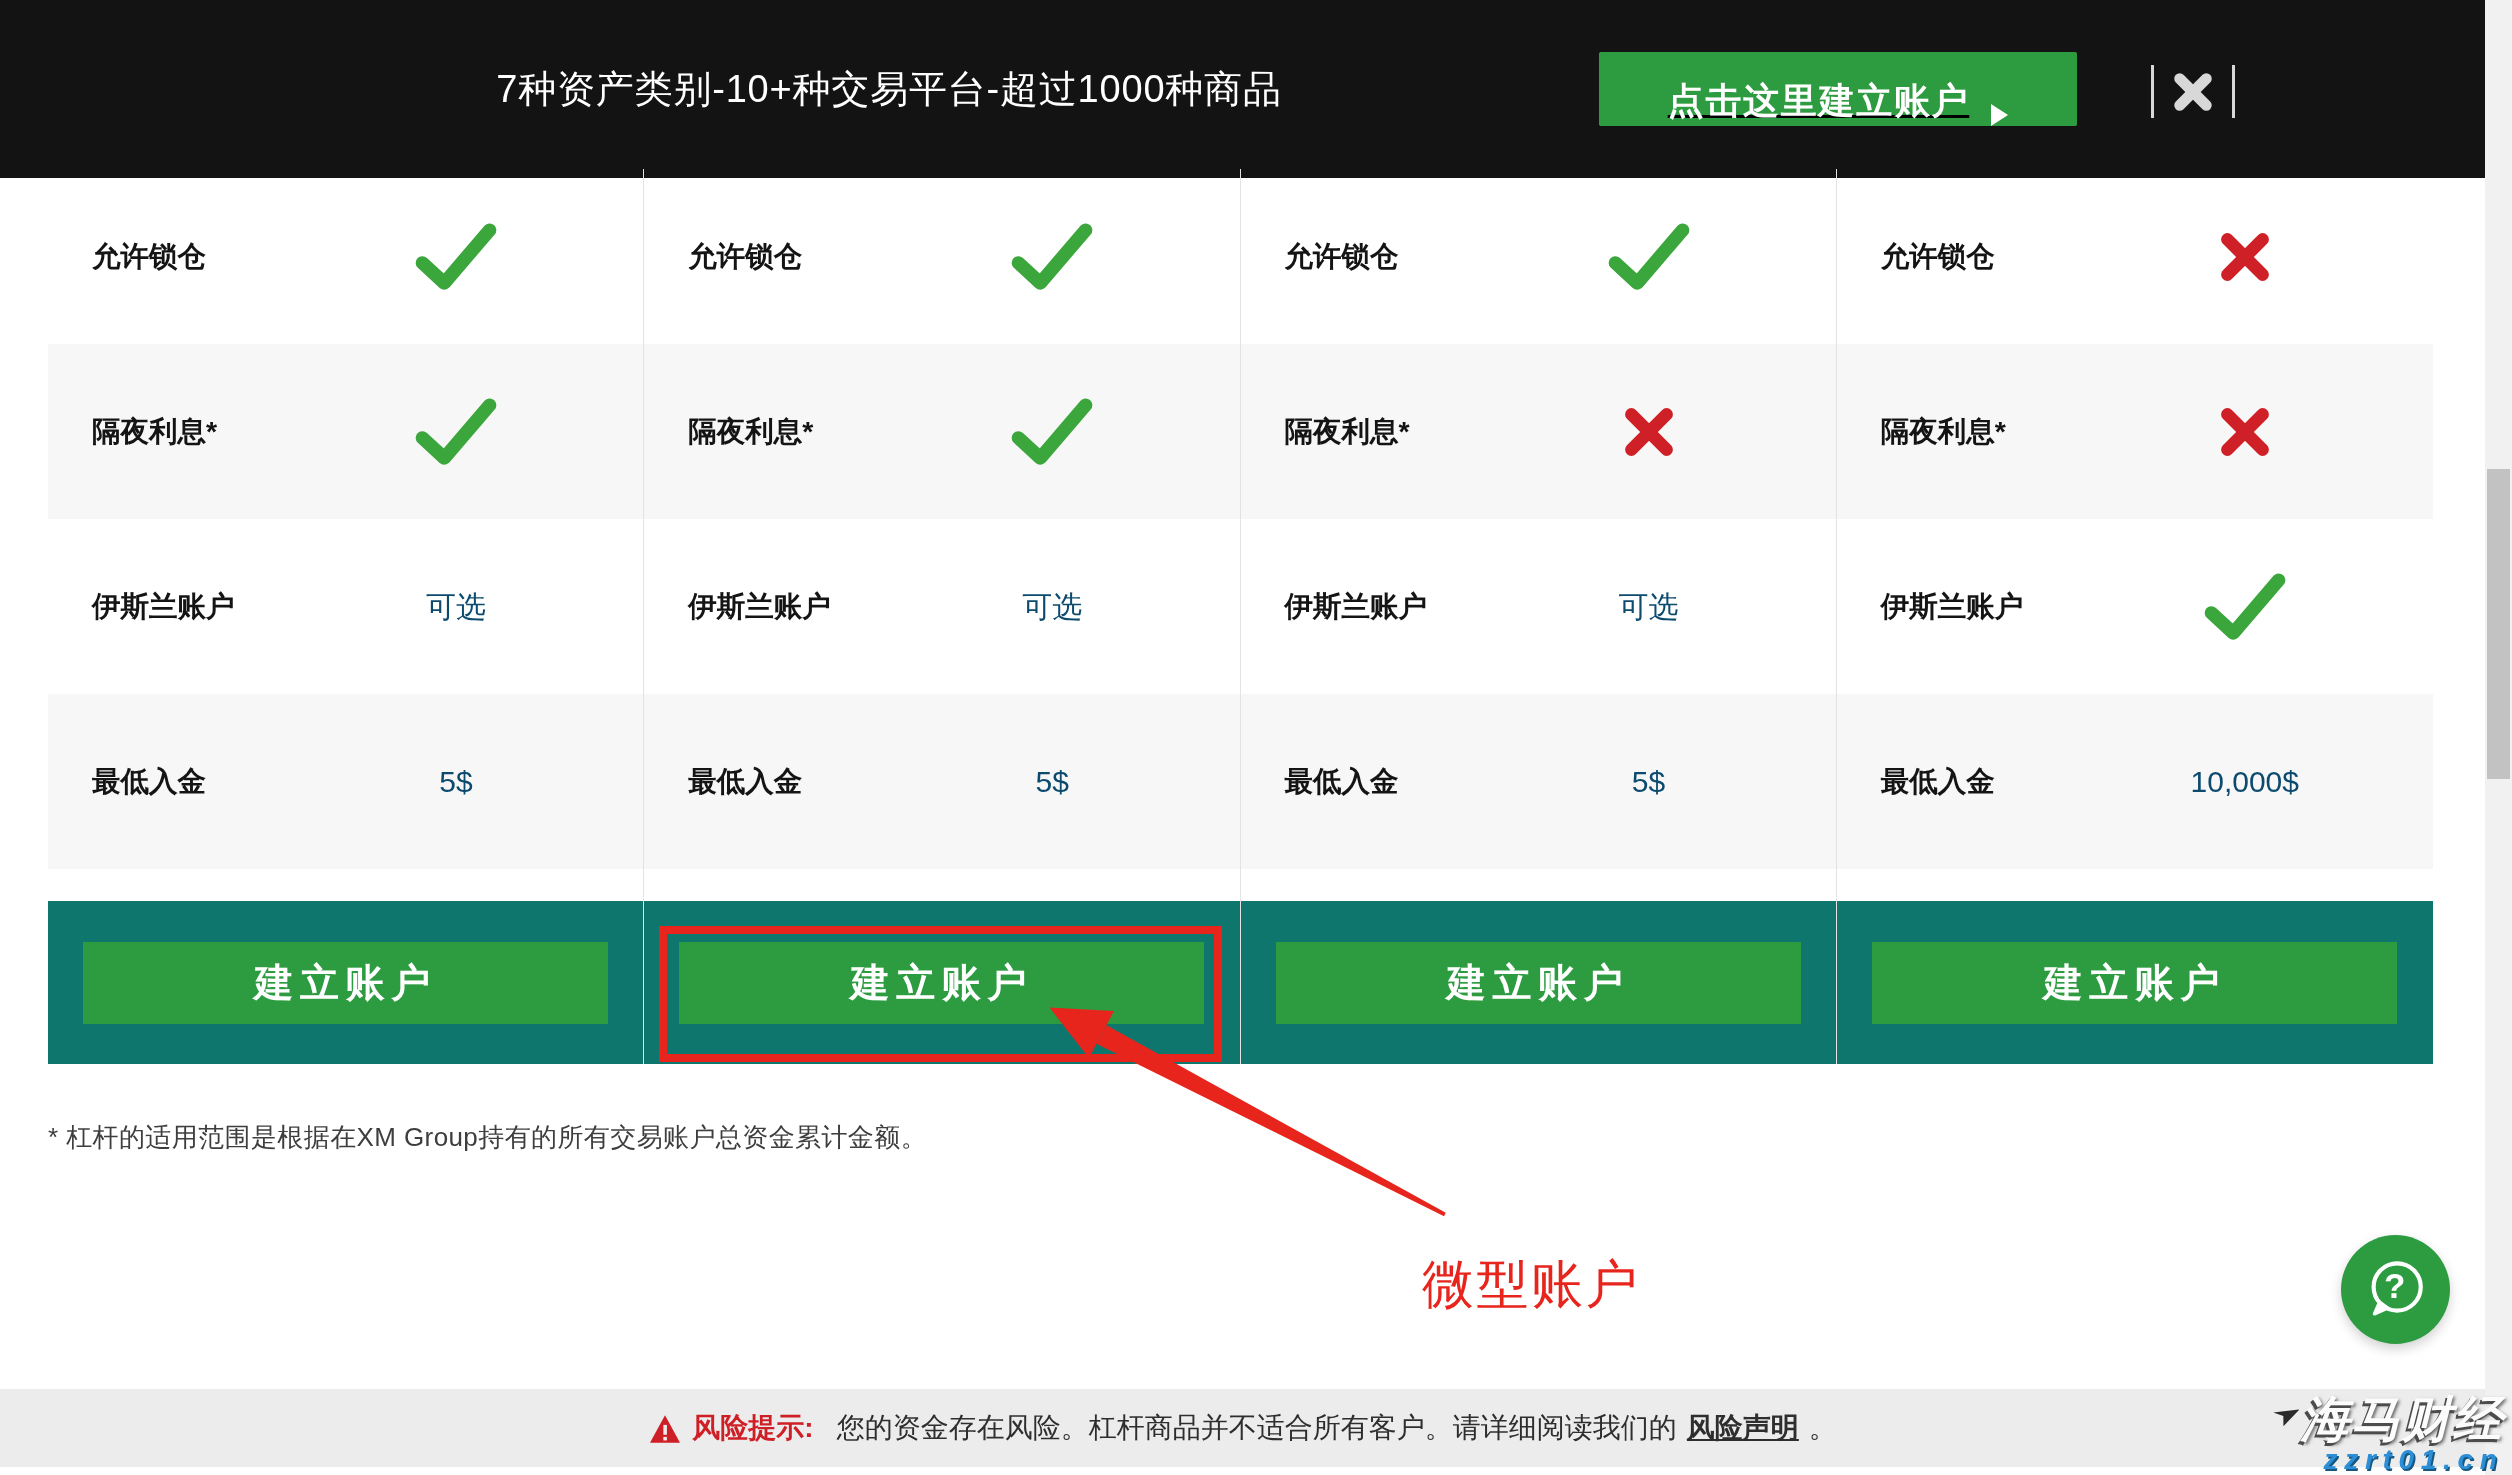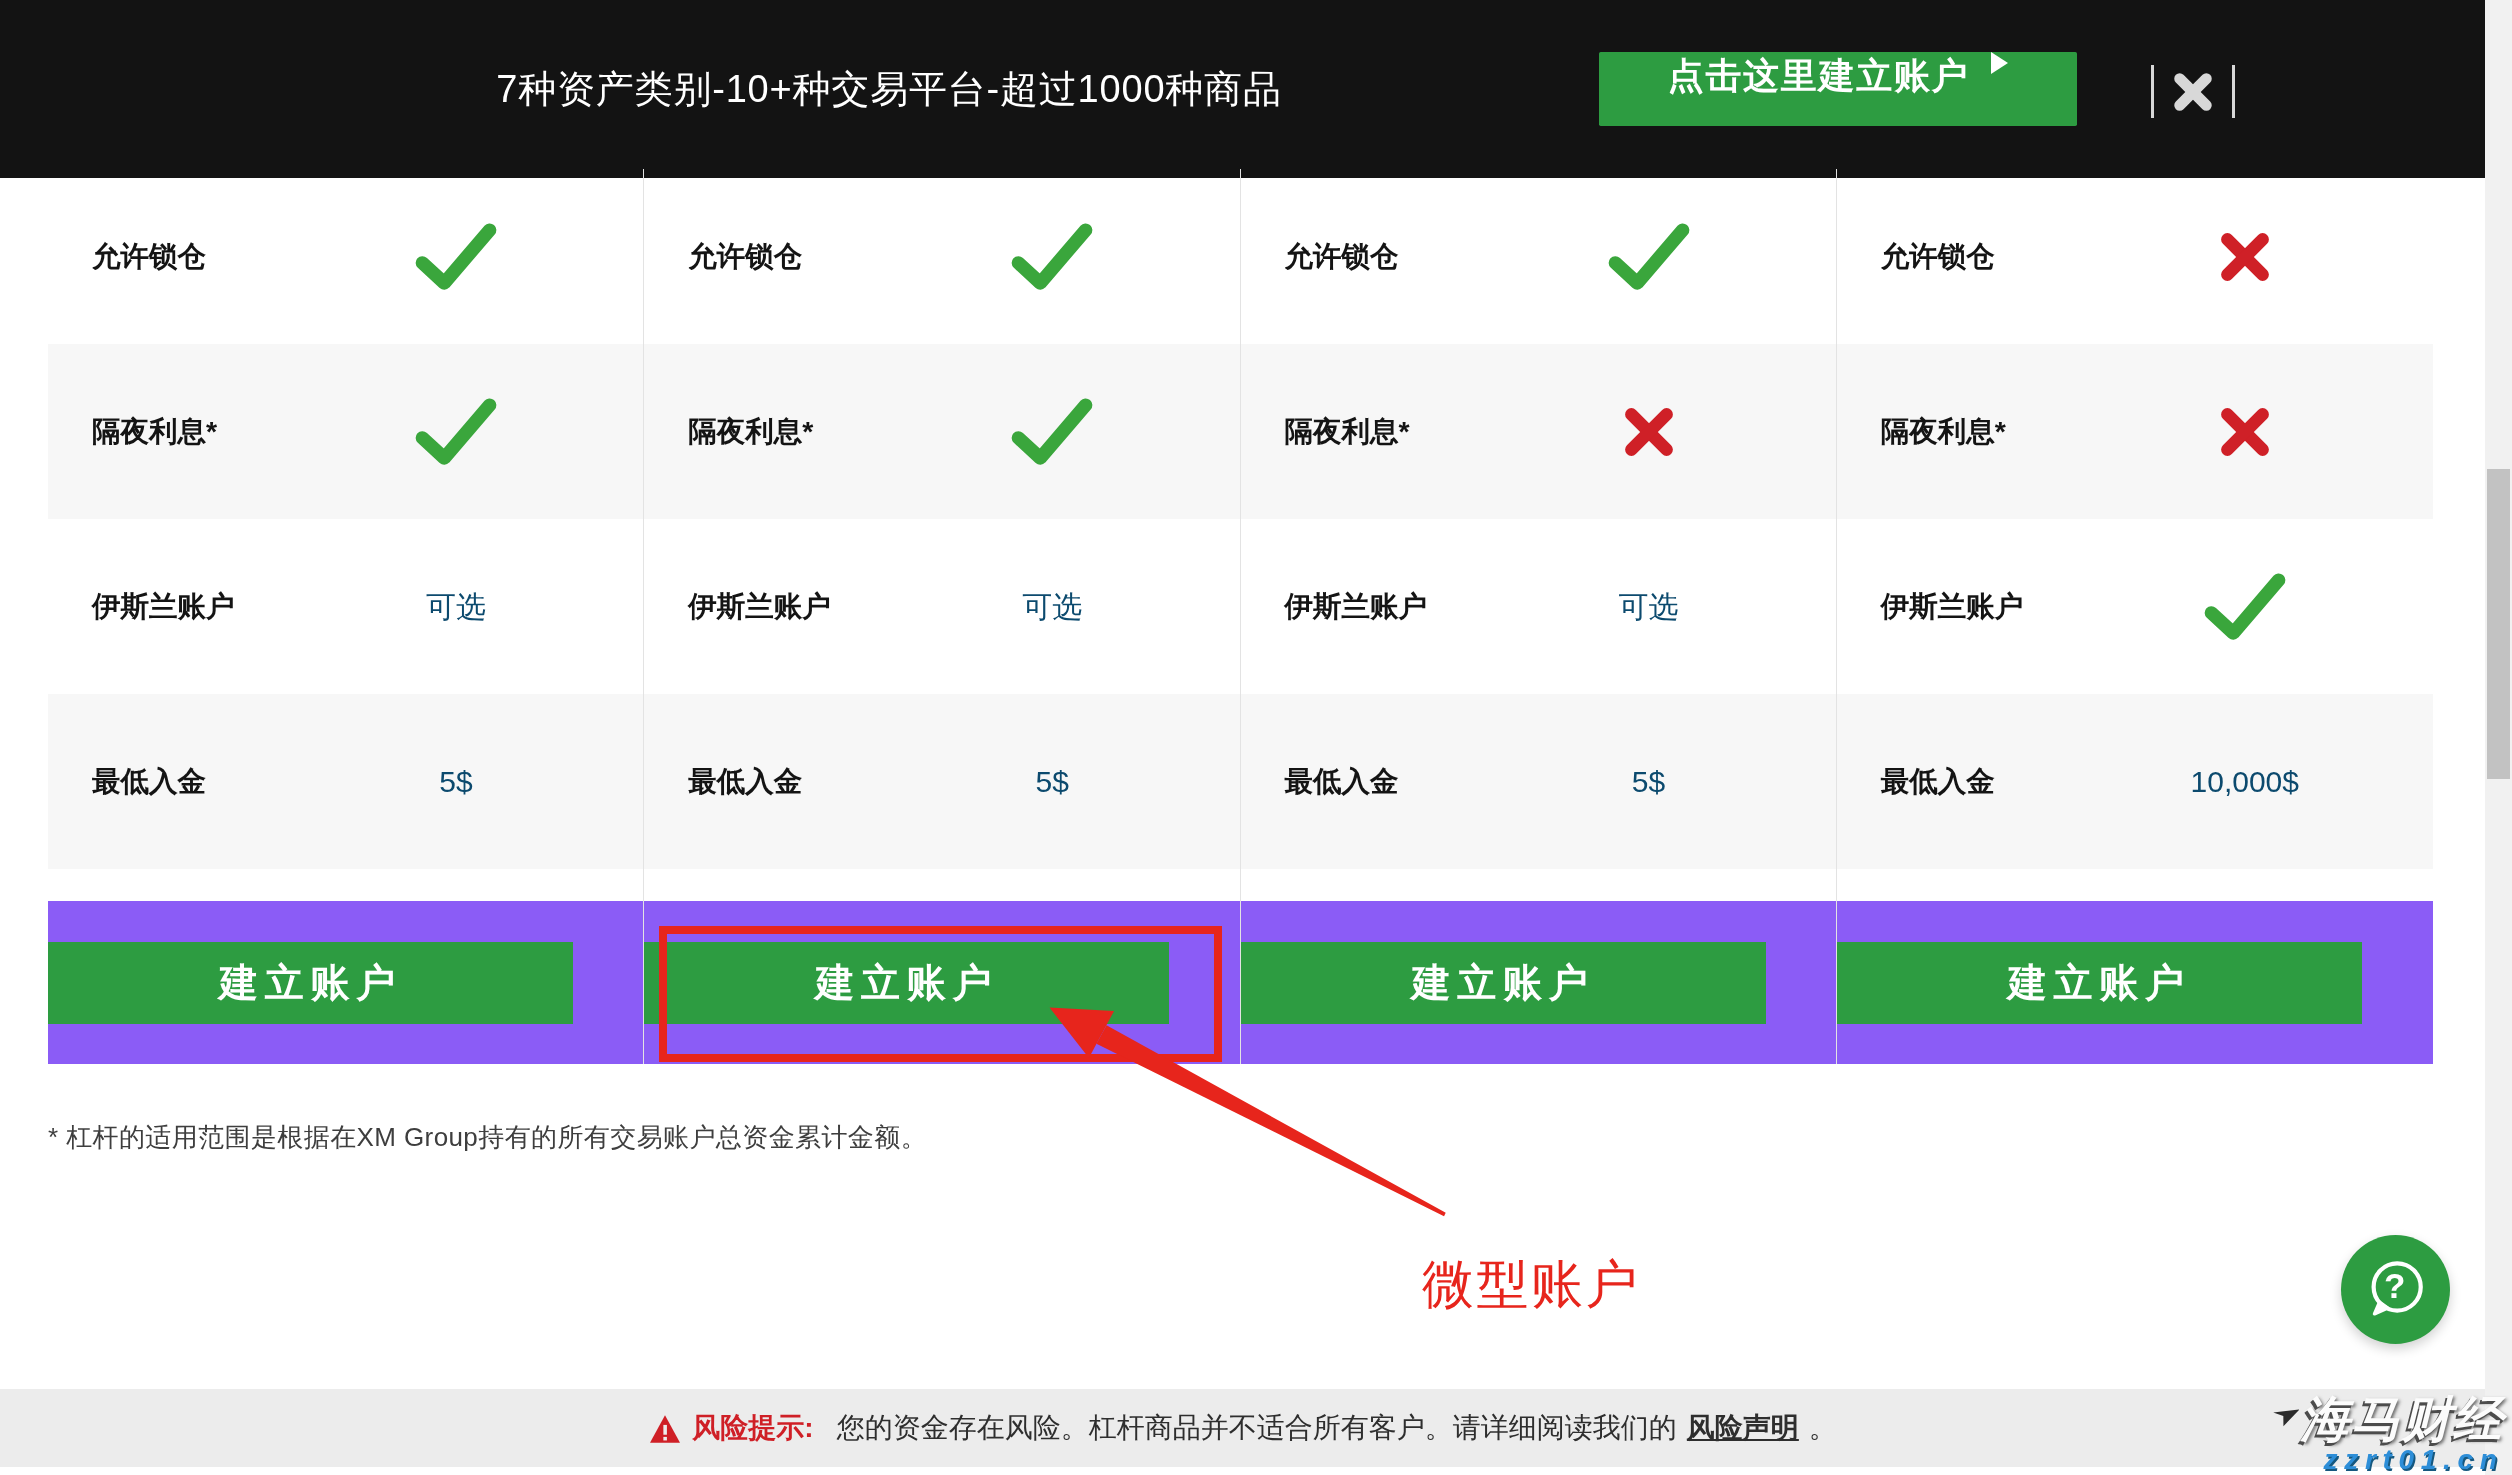--- a/index.html
+++ b/index.html
@@ -5,42 +5,42 @@
   html,body{margin:0;padding:0;background:#fff;width:2512px;height:1475px;overflow:hidden;
             font-family:"Liberation Sans","DejaVu Sans",sans-serif;}
   .abs{position:absolute;}
   #page{position:relative;width:2512px;height:1475px;background:#fff;}
 
   
   .banner{left:0;top:0;width:2485px;height:178px;background:#131313;}
   .banner-headline{left:419px;top:0;width:940px;height:178px;display:flex;align-items:center;justify-content:center;
                    color:#fff;font-size:38px;font-weight:500;letter-spacing:0.8px;white-space:nowrap;}
   .cta{left:1599px;top:52px;width:478px;height:74px;background:var(--accent-green);
-       display:flex;align-items:flex-start;justify-content:center;gap:22px;cursor:pointer;border-radius:1.7px;}
+       display:flex;align-items:flex-end;justify-content:center;gap:22px;cursor:pointer;border-radius:1.7px;text-decoration:underline;}
   .cta-label{color:#fff;font-size:36px;font-weight:bold;letter-spacing:1.7px;white-space:nowrap;}
   .cta-arrow{width:0;height:0;border-left:17px solid #fff;border-top:11px solid transparent;border-bottom:11px solid transparent;}
   .close-sep{width:2.5px;height:53px;background:#d8d8d8;top:65px;}
   .close-btn{left:2166px;top:65px;width:54px;height:53px;display:flex;align-items:center;justify-content:center;cursor:pointer;}
 
   
   .scrollbar{left:2485px;top:0;width:27px;height:1475px;background:#f1f1f1;}
   .scroll-thumb{position:absolute;left:1.7px;top:469px;width:23.5px;height:310px;background:#c2c2c2;}
 
   
   .table{left:48px;top:169px;width:2385px;display:grid;grid-template-columns:repeat(4,1fr);}
   .col{border-right:1.7px solid #e3e3e3;}
   .col:last-child{border-right:none;}
   .cell{height:175px;position:relative;}
   .cell:nth-child(2),.cell:nth-child(4){background:#f7f7f7;}
   .cell-label{position:absolute;left:44px;top:50%;transform:translateY(-50%);
               font-size:28.5px;font-weight:bold;color:#141414;white-space:nowrap;}
   .cell-value{position:absolute;left:408px;top:50%;transform:translate(-50%,-50%);display:flex;align-items:center;}
   .value-text{font-size:30px;color:#0c4a6e;white-space:nowrap;}
   .gap{height:32px;background:#fff;}
-  .band{height:163px;background:#8b5cf6;display:flex;align-items:center;justify-content:flex-start;}
+  .band{height:163px;background:#0f766e;display:flex;align-items:center;justify-content:center;}
   .cab{width:525px;height:82px;background:var(--accent-green);color:#fff;font-size:39px;font-weight:bold;
        letter-spacing:6.7px;display:flex;align-items:center;justify-content:center;cursor:pointer;white-space:nowrap;}
 
   
   .red-rect{left:659px;top:926px;width:563px;height:136px;border:8.4px solid var(--annot-red);box-sizing:border-box;z-index:5;}
   .arrow-svg{left:0;top:0;width:2512px;height:1475px;z-index:6;pointer-events:none;}
   .annotation-label{left:1422px;top:1250px;font-size:52px;color:var(--annot-red);letter-spacing:2.5px;z-index:6;white-space:nowrap;}
 
   
   .footnote{left:48px;top:1120px;font-size:26px;color:#3e3e3e;letter-spacing:0.4px;}

